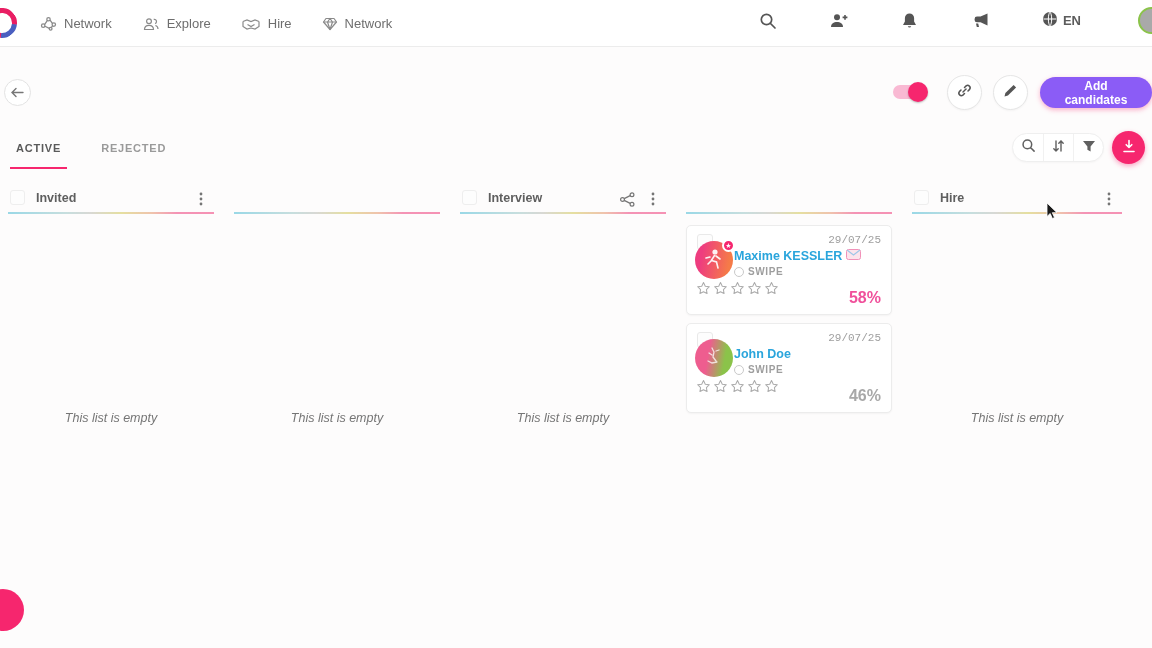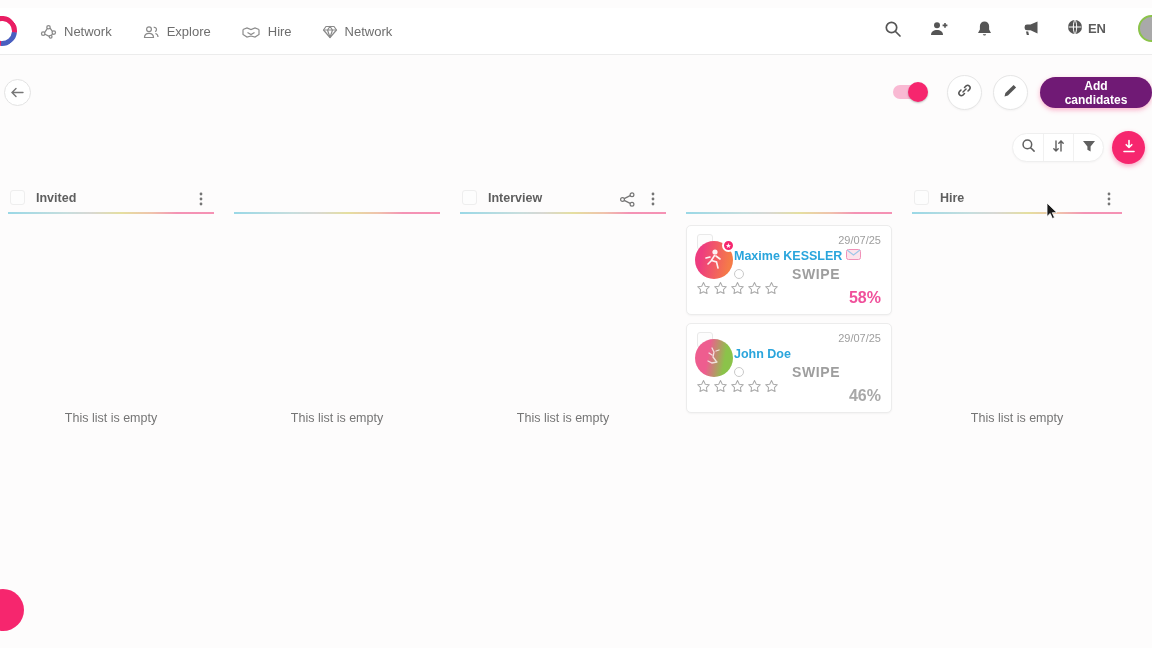--- a/index.html
+++ b/index.html
@@ -1,42 +1,42 @@
 <!DOCTYPE html>
 <html><head>
 <meta charset="utf-8">
 <style>
   * { margin:0; padding:0; box-sizing:border-box; }
   html,body { width:1152px; height:648px; }
   body { font-family:"Liberation Sans","DejaVu Sans",sans-serif; background:#fdfcfc; overflow:hidden; }
   #canvas { position:relative; width:1152px; height:648px; overflow:hidden; }
 
   
-  .topnav { position:absolute; left:0; top:8px; width:1152px; height:47px; background:#ffffff; border-bottom:1px solid #ececec; }
+  .topnav { position:absolute; left:0; top:0; width:1152px; height:47px; background:#ffffff; border-bottom:1px solid #ececec; }
   .logo-ring { position:absolute; left:-13px; top:8px; width:30px; height:30px; border-radius:50%;
     border:5px solid #e91e63; border-bottom-color:#4a5fc0; transform:rotate(-40deg); }
   .nav-items { position:absolute; left:40px; top:0; height:47px; display:flex; align-items:center; gap:30px; }
   .nav-item { display:flex; align-items:center; gap:7px; color:#6e6e6e; font-size:13px; cursor:pointer; }
   .nav-item svg { display:block; }
-  .nav-right { position:absolute; right:0; top:0; height:41px; display:flex; align-items:center; gap:26px; padding-right:0; }
+  .nav-right { position:absolute; right:0; top:0; height:41px; display:flex; align-items:center; gap:51px; padding-right:0; }
   .nav-icon-btn { width:20px; height:20px; display:flex; align-items:center; justify-content:center; }
   .lang { display:flex; align-items:center; gap:5px; color:#5c5c5c; font-size:13px; font-weight:600; }
   .avatar-top { width:27px; height:27px; border-radius:50%; background:#a9a9a9; border:2px solid #8bc34a; margin-left:6px; margin-right:-13px; }
 
   
   .back-btn { position:absolute; left:4px; top:79px; width:27px; height:27px; border-radius:50%; background:#fff;
     border:1px solid #e3e3e3; display:flex; align-items:center; justify-content:center; }
   .page-title { position:absolute; left:40px; top:80px; font-size:21px; font-weight:700; color:#4e4e4e; letter-spacing:.2px; }
   .title-dot { color:#f6266e; font-weight:700; font-size:23px; margin-left:3px; }
   .switch { position:absolute; left:893px; top:85px; width:33px; height:14px; border-radius:7px; background:#f9b9d3; }
   .switch-knob { position:absolute; right:-2px; top:-3px; width:20px; height:20px; border-radius:50%; background:#f6266e; box-shadow:0 1px 2px rgba(0,0,0,.25); }
   .round-btn { position:absolute; top:75px; width:35px; height:35px; border-radius:50%; background:#fff; border:1px solid #e6e6e6;
     display:flex; align-items:center; justify-content:center; box-shadow:0 1px 2px rgba(0,0,0,.04); }
   .add-btn { position:absolute; left:1040px; top:77px; height:31px; padding:12px 18px; border:none; border-radius:16px;
-    background:#701a75; color:#fff; font-size:12px; font-weight:700; font-family:inherit; display:flex; align-items:center; box-shadow:0 2px 5px rgba(246,38,110,.35); }
+    background:#8b5cf6; color:#fff; font-size:12px; font-weight:700; font-family:inherit; display:flex; align-items:center; box-shadow:0 2px 5px rgba(246,38,110,.35); }
 
   
   .tabs { position:absolute; left:10px; top:136px; display:flex; gap:28px; }
   .tab { font-size:11px; font-weight:700; letter-spacing:.8px; color:#9a9a9a; padding:6px 6px 13px 6px; }
   .tab.selected { color:#5a5a5a; border-bottom:2px solid #f6266e; }
   .toolbar { position:absolute; left:1012px; top:133px; width:92px; height:29px; background:#fff; border:1px solid #efefef;
     border-radius:15px; display:flex; align-items:center; box-shadow:0 1px 2px rgba(0,0,0,.03); }
   .toolbar .cell { width:30px; height:100%; display:flex; align-items:center; justify-content:center; }
   .toolbar .cell + .cell { border-left:1px solid #f1f1f1; }
   .export-btn { position:absolute; left:1112px; top:131px; width:33px; height:33px; border-radius:50%; background:#f6266e;
@@ -47,37 +47,37 @@
   .col-head { position:relative; height:27px; display:flex; align-items:center; }
   .cb { width:15px; height:15px; border:1px solid #e9e9e9; border-radius:3px; background:#fdfdfd; }
   .col-head .cb { position:absolute; left:2px; top:5px; border-color:#eeeeee; }
   .col-name { position:absolute; left:28px; top:6px; font-size:12.5px; font-weight:600; color:#5f5f5f; }
   .col-badge { position:absolute; left:62px; top:4px; min-width:19px; height:19px; border-radius:10px; background:#e4e4e4;
     color:#555; font-size:11px; font-weight:700; display:flex; align-items:center; justify-content:center; padding:0 4px; }
   .kebab { position:absolute; right:4px; top:5px; width:18px; height:18px; display:flex; align-items:center; justify-content:center; }
   .share-btn { position:absolute; right:30px; top:5px; width:18px; height:18px; display:flex; align-items:center; justify-content:center; }
   .col-underline { position:absolute; left:0; top:27px; width:100%; height:2px;
     background:linear-gradient(90deg,#9ad8e6 0%,#c6dede 28%,#d8d8d4 40%,#e5dfa0 55%,#efc3ac 70%,#f493b5 82%,#f592b4 100%); }
-  .empty-text { position:absolute; left:0; top:226px; width:100%; text-align:center; font-size:12.5px; color:#757575; }
+  .empty-text { position:absolute; left:0; top:226px; width:100%; text-align:center; font-size:12.5px; color:#757575;font-style:italic; }
 
   
   .card { position:absolute; left:0; width:206px; height:90px; background:#fff; border:1px solid #ececec; border-radius:5px;
     box-shadow:0 1px 2px rgba(0,0,0,.04); }
   .card .cb { position:absolute; left:10px; top:8px; width:16px; height:16px; }
-  .card-date { position:absolute; right:10px; top:8px; font-size:11px; color:#9e9e9e; }
+  .card-date { position:absolute; right:10px; top:8px; font-size:11px; color:#9e9e9e;font-family:Liberation Mono, monospace; }
   .avatar { position:absolute; left:8px; top:15px; width:38px; height:38px; border-radius:50%; }
   .avatar-1 { background:linear-gradient(100deg,#ee3d7f 20%,#f57b48 85%); }
   .avatar-2 { background:linear-gradient(100deg,#ee5d8f 35%,#8bc34a 75%); }
   .avatar-badge { position:absolute; right:-2px; top:-2px; width:13px; height:13px; border-radius:50%; background:#f6266e;
     border:2px solid #fff; color:#fff; font-size:7px; line-height:9px; text-align:center; }
   .avatar svg { position:absolute; left:7px; top:6px; }
   .card-name { position:absolute; left:47px; top:23px; font-size:12.5px; font-weight:700; color:#2aa5dc; display:flex; align-items:center; gap:4px; }
   .src-row { position:absolute; left:47px; top:40px; display:flex; align-items:center; gap:4px; }
   .src-icon { width:10px; height:10px; border-radius:50%; border:1.5px solid #c9c9c9; }
-  .src-label { font-size:14px; font-weight:700; color:#9e9e9e; letter-spacing:.6px;margin-left:44px; }
+  .src-label { font-size:10px; font-weight:700; color:#9e9e9e; letter-spacing:.6px; }
   .stars { position:absolute; left:9px; top:55px; display:flex; gap:2px; }
   .score { position:absolute; right:10px; bottom:7px; font-size:16px; font-weight:700; }
 
   
   .chat-fab { position:absolute; left:-18px; top:589px; width:42px; height:42px; border-radius:50%; background:#f6266e; }
   .cursor { position:absolute; left:1046px; top:202px; }
 </style>
 </head>
 <body>
 
@@ -188,20 +188,24 @@
   </div>
   <div class="round-btn" style="left:993px;">
     <span>
       <svg width="15" height="15" viewBox="0 0 15 15" fill="#555">
         <path d="M1.5 13.5l.9-3.4 8.2-8.2 2.5 2.5-8.2 8.2z"></path>
       </svg>
     </span>
   </div>
   <button class="add-btn">Add candidates</button>
 
+  <div class="tabs">
+    <div class="tab selected">ACTIVE</div>
+    <div class="tab">REJECTED</div>
+  </div>
   <div class="toolbar">
     <div class="cell">
       <span>
         <svg width="15" height="15" viewBox="0 0 16 16" fill="none" stroke="#606060" stroke-width="1.6" stroke-linecap="round">
           <circle cx="6.8" cy="6.8" r="4.6"></circle>
             <path d="M10.3 10.3L14 14"></path>
         </svg>
       </span>
     </div>
     <div class="cell">

